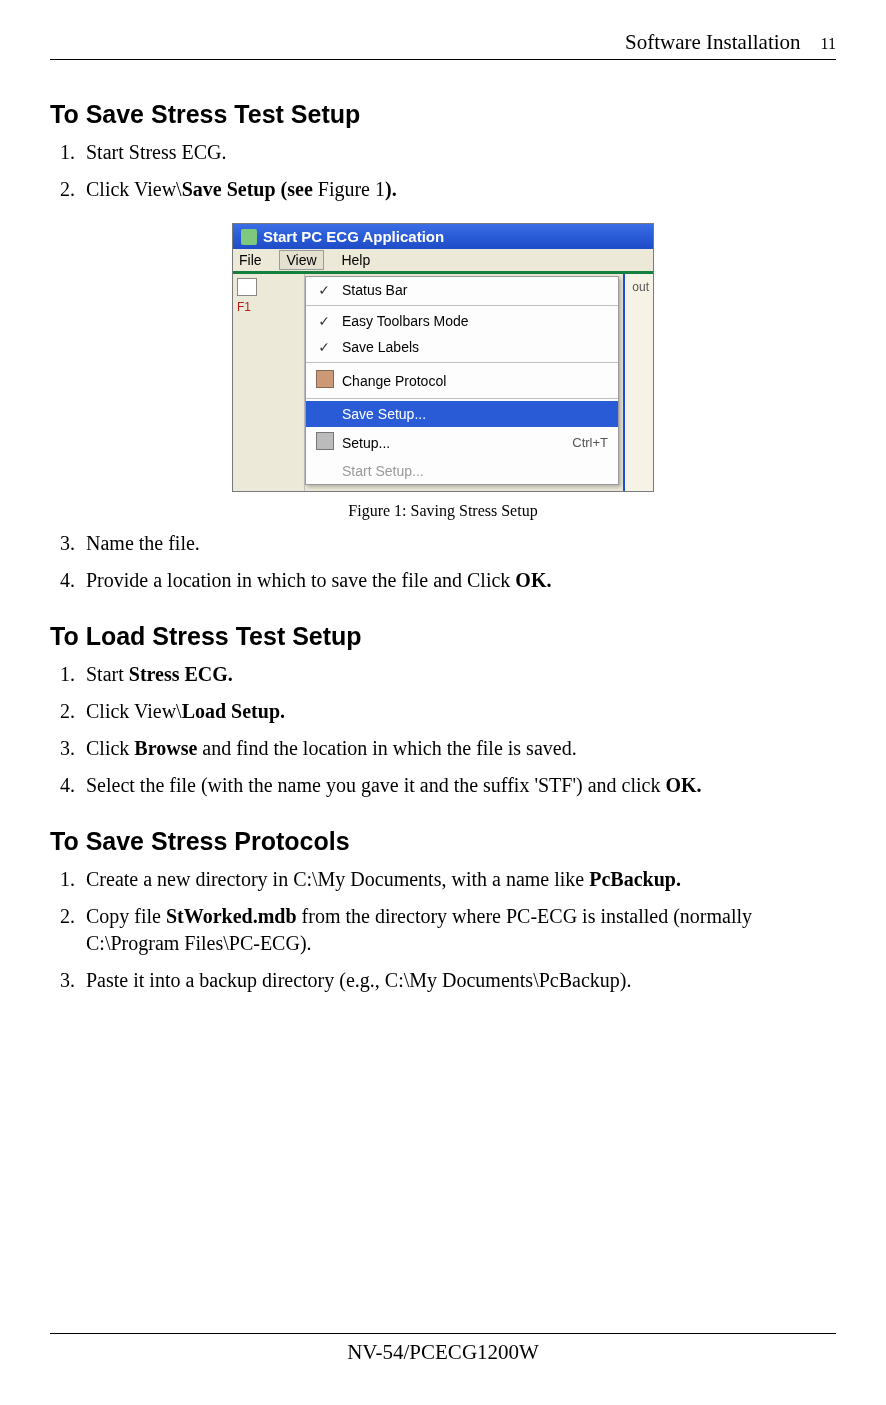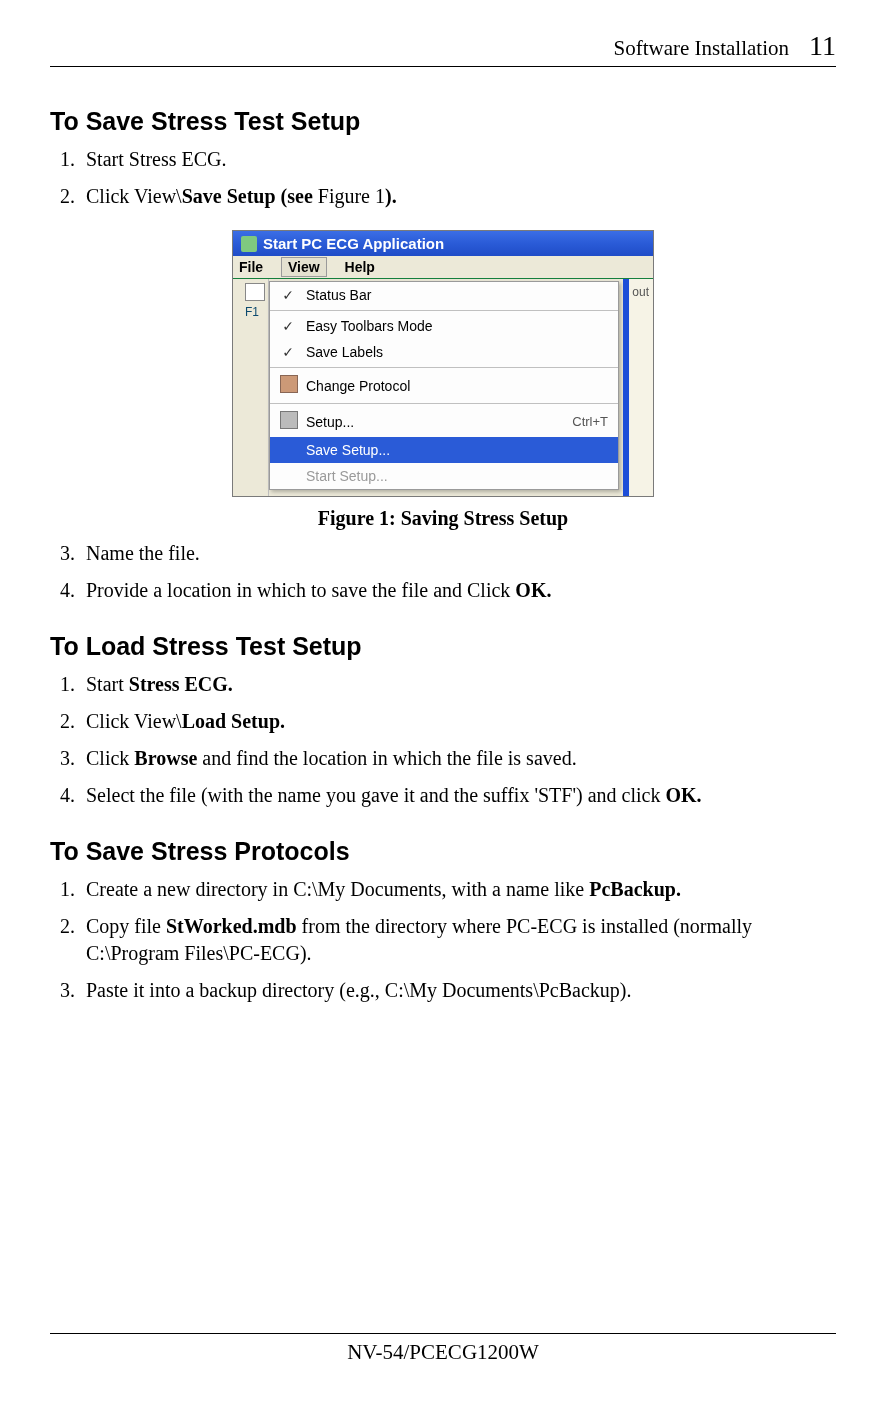--- a/index.html
+++ b/index.html
@@ -21,21 +21,21 @@
   }
   .header {
     display: flex;
     justify-content: flex-end;
     align-items: baseline;
     border-bottom: 1px solid #000;
     padding-bottom: 4px;
     font-size: 21px;
     gap: 20px;
   }
-  .header .pn { font-size: 28px; }
+  .header .pn { font-size: 16px; }
   .content { flex: 1; }
   h2 {
     font-family: Arial, Helvetica, sans-serif;
     font-weight: bold;
     font-size: 25px;
     margin: 28px 0 6px 0;
   }
   h2.first { margin-top: 40px; }
   ol {
     margin: 4px 0 8px 0;
@@ -44,22 +44,22 @@
   }
   ol li {
     padding-left: 6px;
     margin: 10px 0;
     line-height: 1.35;
   }
   .bold { font-weight: bold; }
   .figure-wrap { text-align: center; margin: 20px 0 8px 0; }
   .figure-caption {
     text-align: center;
-    font-weight: bold;
-    font-size: 20px;
+    font-weight: normal;
+    font-size: 16px;
     margin-top: 10px;
   }
   .footer {
     border-top: 1px solid #000;
     text-align: center;
     font-size: 21px;
     padding-top: 6px;
   }
 
   
@@ -82,36 +82,35 @@
     font-size: 15px;
     gap: 6px;
   }
   .titlebar .ticon {
     width: 16px; height: 16px; background: #7fc97f; border-radius: 2px;
     display: inline-block;
   }
   .menubar {
     background: #ece9d8;
     padding: 3px 6px;
-    border-bottom: 1px solid #15803d;
-    font-weight: bold;
+    border-bottom: 3px solid #15803d;
   }
   .menubar span { margin-right: 14px; }
   .menubar .active { border: 1px solid #9a9a9a; background: #e4e1d0; padding: 1px 6px; }
   .toolbar-row {
     display: flex;
     align-items: stretch;
   }
   .toolbar-left {
-    width: 36px;
+    width: 72px;
     background: #ece9d8;
     border-right: 1px solid #c0c0c0;
-    padding: 4px 12px;
+    padding: 4px 4px;
     font-size: 12px;
-    color: #0c4a6e;
+    color: #b91c1c;
     box-sizing: border-box;
   }
   .toolbar-left .tbicon {
     display:block; width:18px;height:16px;border:1px solid #888;background:#fff;margin-bottom:4px;
   }
   .dropdown {
     flex:1;
     background: #fdfdfd;
     border: 1px solid #9a9a9a;
     margin: 2px 4px 6px 0;
@@ -133,21 +132,21 @@
   }
   .dropdown .lbl { flex: 1; }
   .dropdown .shortcut { color: #555; font-size: 13px; }
   .dropdown .row.selected {
     background: #2a5bd7; color: #fff;
   }
   .dropdown .row.disabled { color: #9a9a9a; }
   .right-snip {
     width: 30px;
     background: #f6f3e6;
-    border-left: 6px solid #1d4ed8;
+    border-left: 2px solid #1d4ed8;
     color:#555;
     font-size:12px;
     padding-top:6px;
     text-align:right;
     padding-right:4px;
     box-sizing:border-box;
   }
 </style>
 </head>
 <body>
@@ -197,28 +196,28 @@
             <div class="row">
               <span class="chk">✓</span>
               <span class="lbl">Save Labels</span>
             </div>
             <div class="sep"></div>
             <div class="row">
               <span class="chk"><span class="micon" style="background:#c97; border:1px solid #865;"></span></span>
               <span class="lbl">Change Protocol</span>
             </div>
             <div class="sep"></div>
+            <div class="row selected">
+              <span class="chk"></span>
+              <span class="lbl">Save Setup...</span>
+            </div>
             <div class="row">
               <span class="chk"><span class="micon" style="background:#bbb;border:1px solid #777;"></span></span>
               <span class="lbl">Setup...</span>
               <span class="shortcut">Ctrl+T</span>
-            </div>
-            <div class="row selected">
-              <span class="chk"></span>
-              <span class="lbl">Save Setup...</span>
             </div>
             <div class="row disabled">
               <span class="chk"></span>
               <span class="lbl">Start Setup...</span>
             </div>
           </div>
           <div class="right-snip">out</div>
         </div>
       </div>
       <div class="figure-caption">Figure 1: Saving Stress Setup</div>

